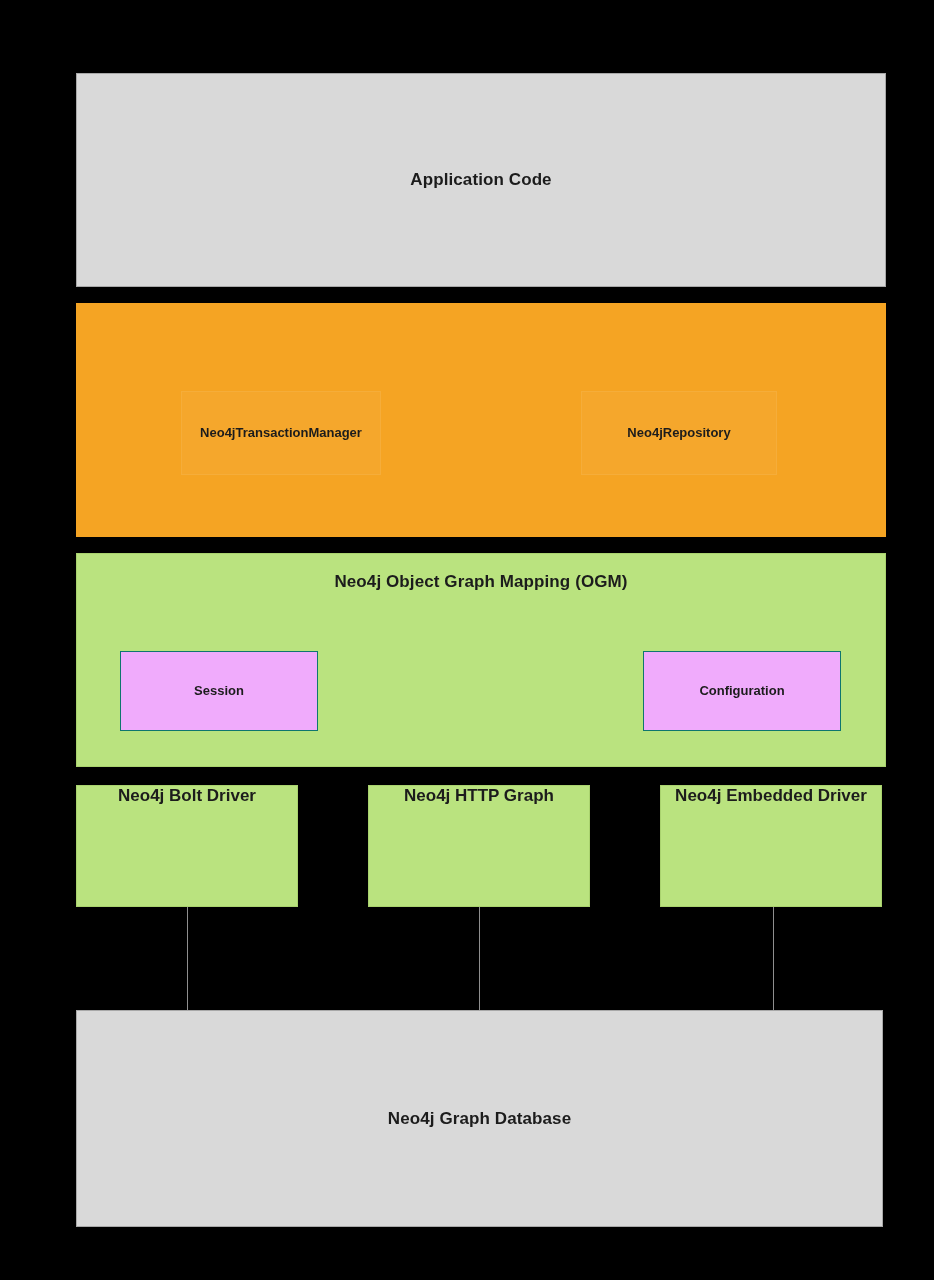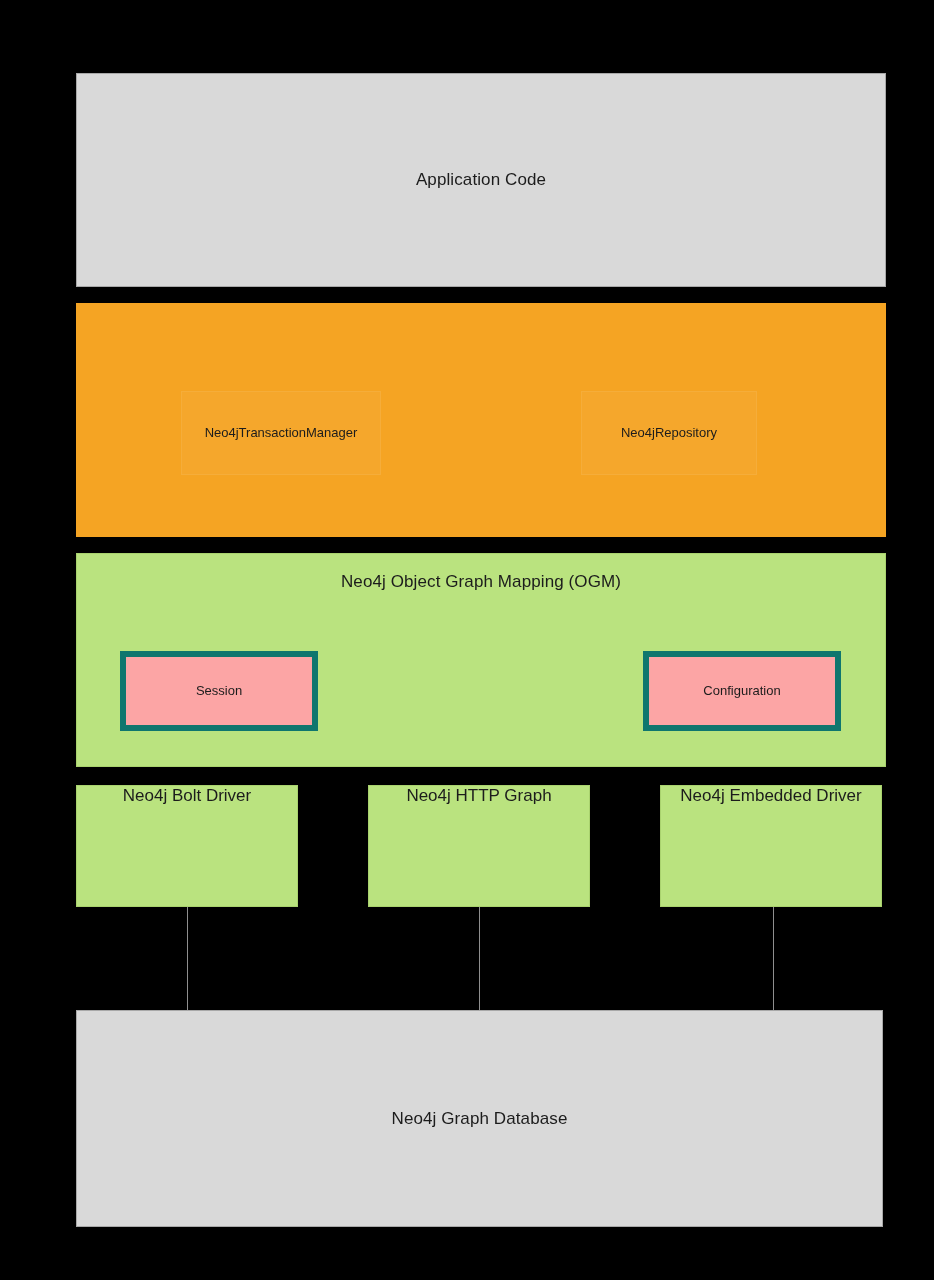--- a/index.html
+++ b/index.html
@@ -16,20 +16,21 @@
     font-family: "Liberation Sans", "DejaVu Sans", sans-serif;
     -webkit-font-smoothing: antialiased;
   }
 
   .canvas {
     position: absolute;
     inset: 0;
     width: 934px;
     height: 1280px;
     background: #000000;
+    font-weight: bold;
   }
 
   
   .layer {
     position: absolute;
     box-sizing: border-box;
     border: 1px solid #9a9a9a;
   }
 
   .layer-gray {
@@ -77,22 +78,22 @@
     align-items: center;
     justify-content: center;
   }
 
   .subbox-ghost {
     background: rgba(255, 255, 255, 0.045);
     border: 1px solid rgba(255, 255, 255, 0.07);
   }
 
   .subbox-yellow {
-    background: #fca5a5;
-    border: 6px solid #0f766e;
+    background: #f0abfc;
+    border: 1px solid #0f766e;
   }
 
   .subbox-label {
     color: #1c1c1c;
     font-size: 13px;
     line-height: 16px;
     white-space: nowrap;
     text-align: center;
   }
 
@@ -130,21 +131,21 @@
   <div class="layer layer-gray" style="left:76px; top:73px; width:810px; height:214px;">
     <div class="layer-title title-centered">Application Code</div>
   </div>
 
   <div class="layer layer-orange" style="left:76px; top:303px; width:810px; height:234px;">
 
     <div class="subbox subbox-ghost" style="left:104px; top:87px; width:200px; height:84px;">
       <span class="subbox-label">Neo4jTransactionManager</span>
     </div>
 
-    <div class="subbox subbox-ghost" style="left:504px; top:87px; width:176px; height:84px;">
+    <div class="subbox subbox-ghost" style="left:504px; top:87px; width:196px; height:84px;">
       <span class="subbox-label">Neo4jRepository</span>
     </div>
   </div>
 
   <div class="layer layer-green" style="left:76px; top:553px; width:810px; height:214px;">
     <div class="layer-title title-top">Neo4j Object Graph Mapping (OGM)</div>
 
     <div class="subbox subbox-yellow" style="left:43px; top:97px; width:198px; height:80px;">
       <span class="subbox-label">Session</span>
     </div>

